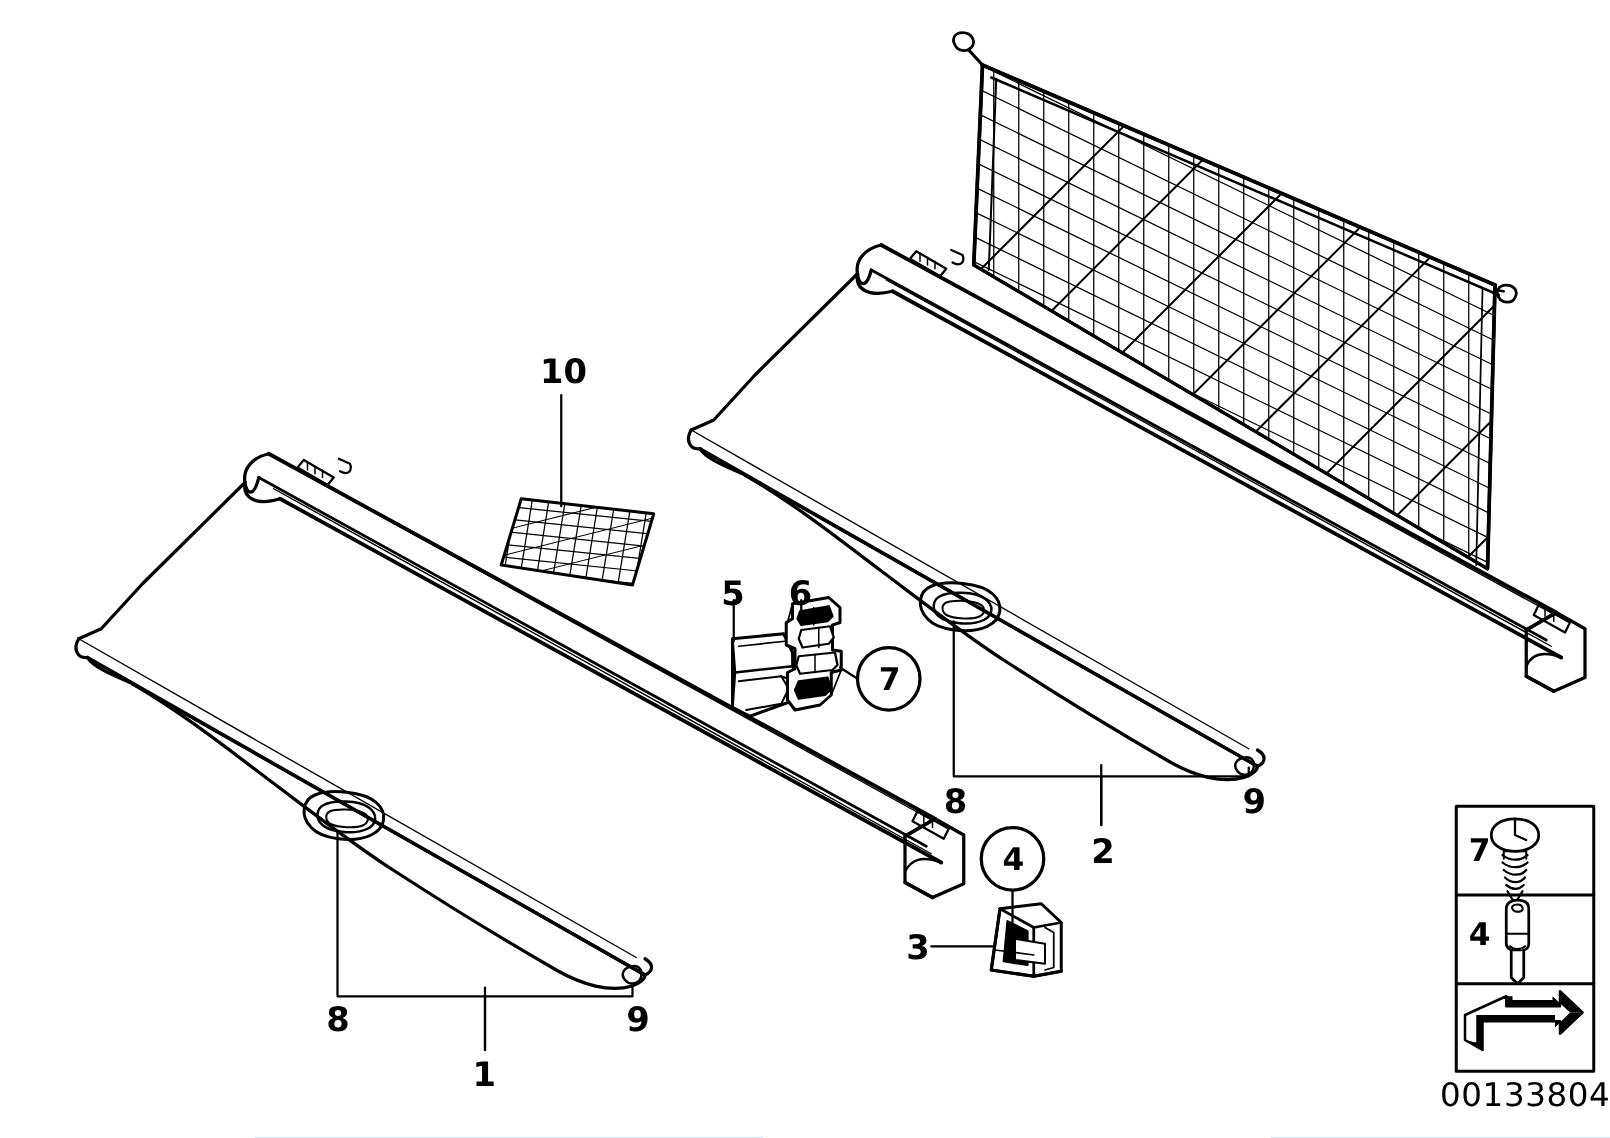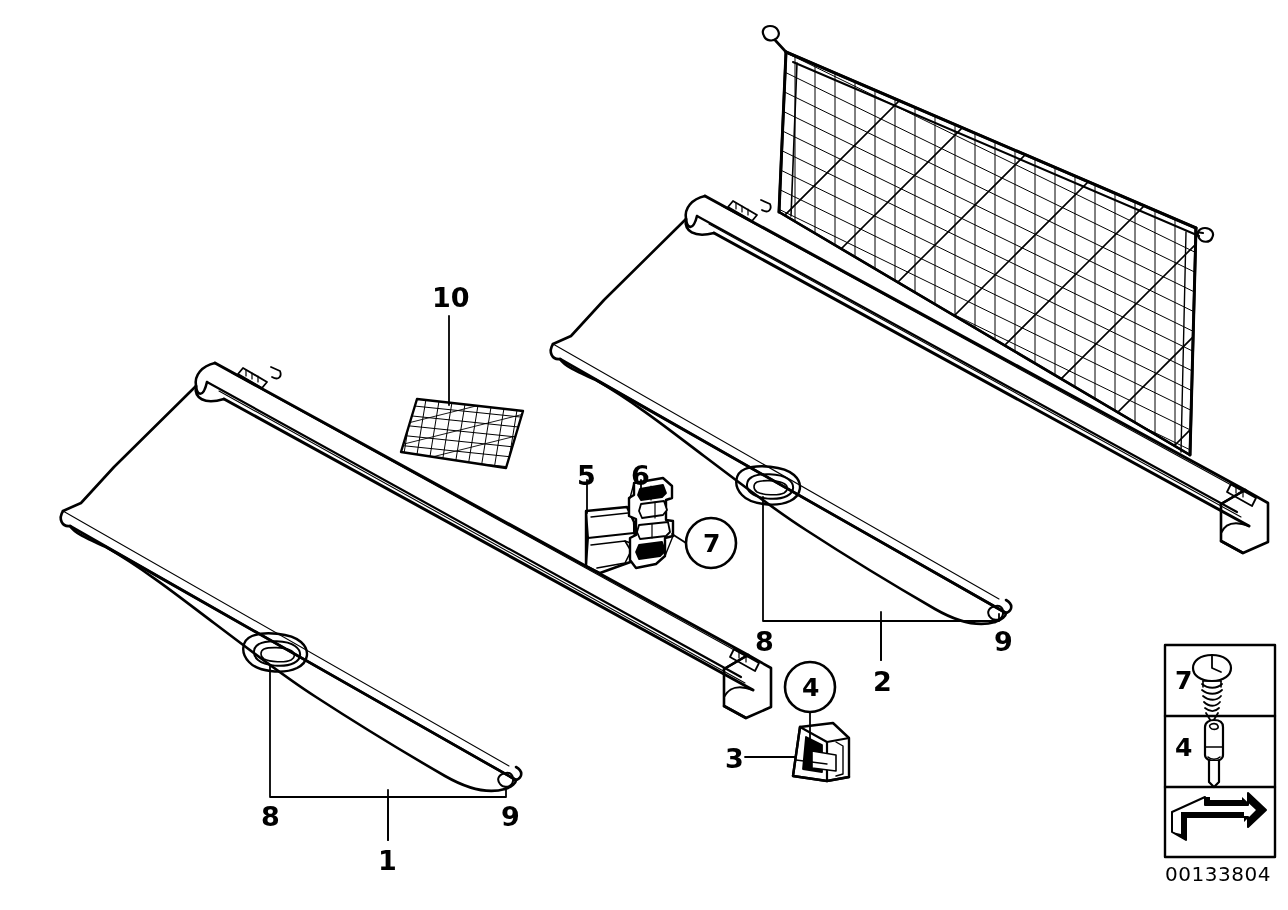--- a/index.html
+++ b/index.html
@@ -49,21 +49,21 @@
     color: #000;
     line-height: 1;
   }
   #diagram-id {
     position: absolute;
     left: 1152px;
     top: 862px;
     width: 132px;
     text-align: center;
     font-family: "DejaVu Sans", sans-serif;
-    font-size: 20px;
+    font-size: 26px;
     letter-spacing: 0.5px;
     color: #000;
   }
 </style>
 </head>
 <body>
 
 <div id="stage">
 
   <svg id="artwork" viewBox="0 0 1288 910" xmlns="http://www.w3.org/2000/svg">

